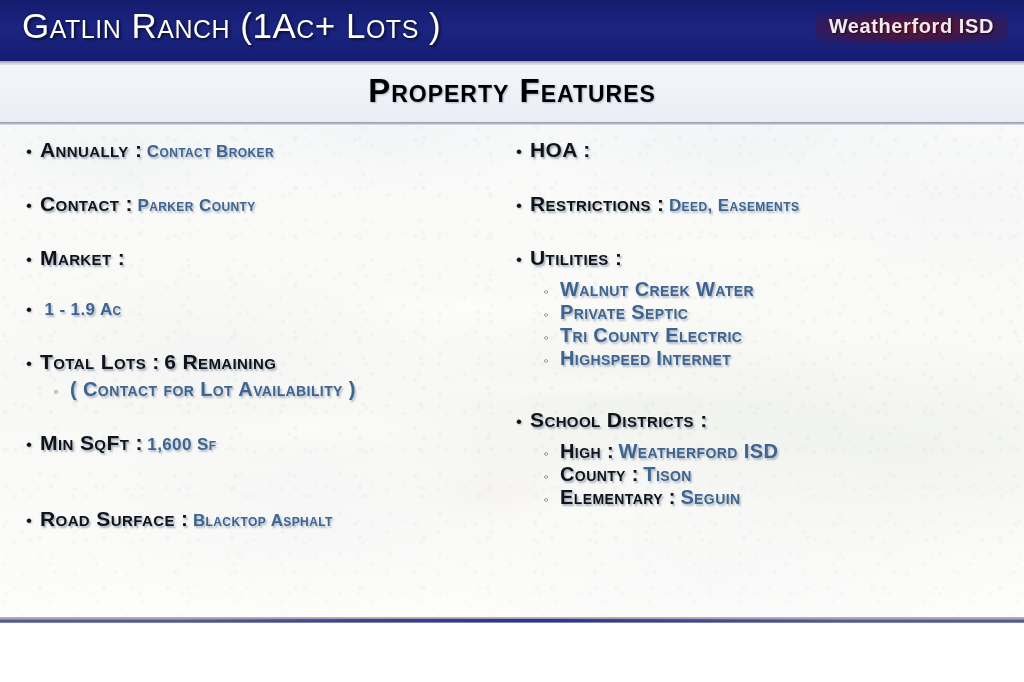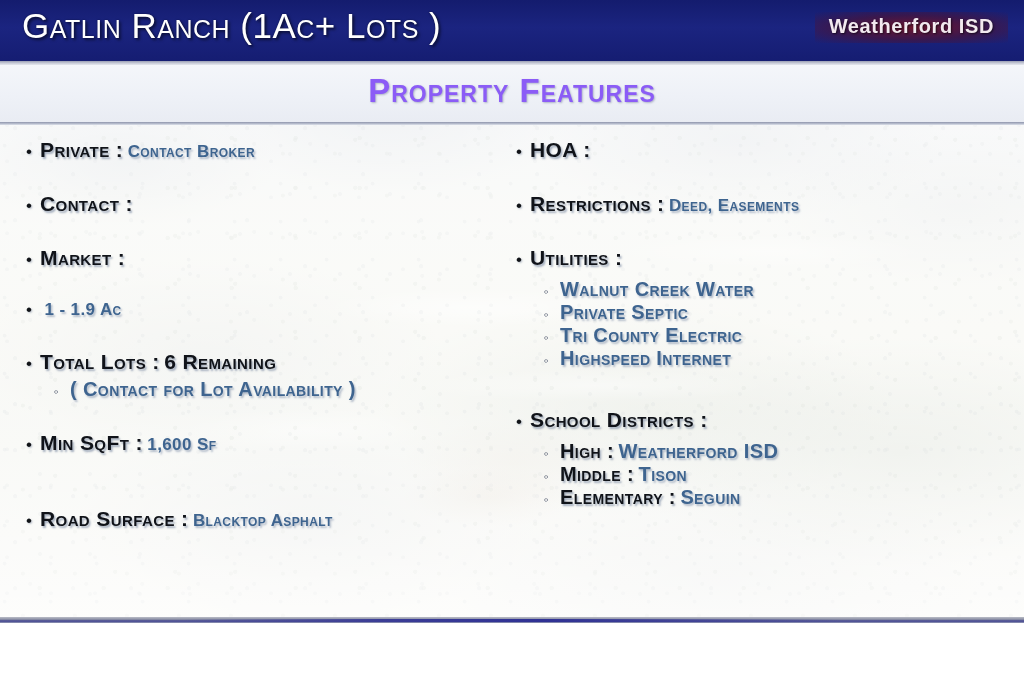--- a/index.html
+++ b/index.html
@@ -125,21 +125,21 @@
     position: absolute;
     left: 0; top: 65px;
     width: 1024px; height: 57px;
     background: linear-gradient(180deg, #f4f6fa 0%, #eef1f7 55%, #e9ecf3 100%);
   }
   .subheader-title {
     position: absolute;
     left: 0; top: 72px;
     width: 1024px;
     text-align: center;
-    color: #8b5cf6;
+    color: #000000;
     font-size: 33px;
     font-variant: small-caps;
     font-weight: 700;
     letter-spacing: 1px;
     text-shadow: 1px 1px 2px rgba(120,130,160,.55);
   }
   .rule-bottom {
     position: absolute;
     left: 0; top: 122px;
     width: 1024px; height: 3px;
@@ -243,30 +243,31 @@
 
   <div class="rule-top"></div>
   <div class="subheader-band"></div>
   <div class="subheader-title">Property Features</div>
   <div class="rule-bottom"></div>
 
   <div class="col col-left">
 
     <div class="bullet-row">
       <span class="marker-dot">•</span>
-      <span class="label">Private :</span>
+      <span class="label">Annually :</span>
       <span>&nbsp;</span>
       <span class="value">Contact Broker</span>
     </div>
     <div class="gap-lg"></div>
 
     <div class="bullet-row">
       <span class="marker-dot">•</span>
       <span class="label">Contact :</span>
       <span>&nbsp;</span>
+      <span class="value">Parker County</span>
     </div>
     <div class="gap-lg"></div>
 
     <div class="bullet-row">
       <span class="marker-dot">•</span>
       <span class="label">Market :</span>
       <span>&nbsp;</span>
     </div>
     <div class="gap-lg"></div>
 
@@ -355,21 +356,21 @@
     </div>
     <div class="gap-sm"></div>
     <div class="bullet-row sub-row">
       <span class="marker-circle">◦</span>
       <span class="label">High :</span>
       <span>&nbsp;</span>
       <span class="value">Weatherford ISD</span>
     </div>
     <div class="bullet-row sub-row">
       <span class="marker-circle">◦</span>
-      <span class="label">Middle :</span>
+      <span class="label">County :</span>
       <span>&nbsp;</span>
       <span class="value">Tison</span>
     </div>
     <div class="bullet-row sub-row">
       <span class="marker-circle">◦</span>
       <span class="label">Elementary :</span>
       <span>&nbsp;</span>
       <span class="value">Seguin</span>
     </div>
 

